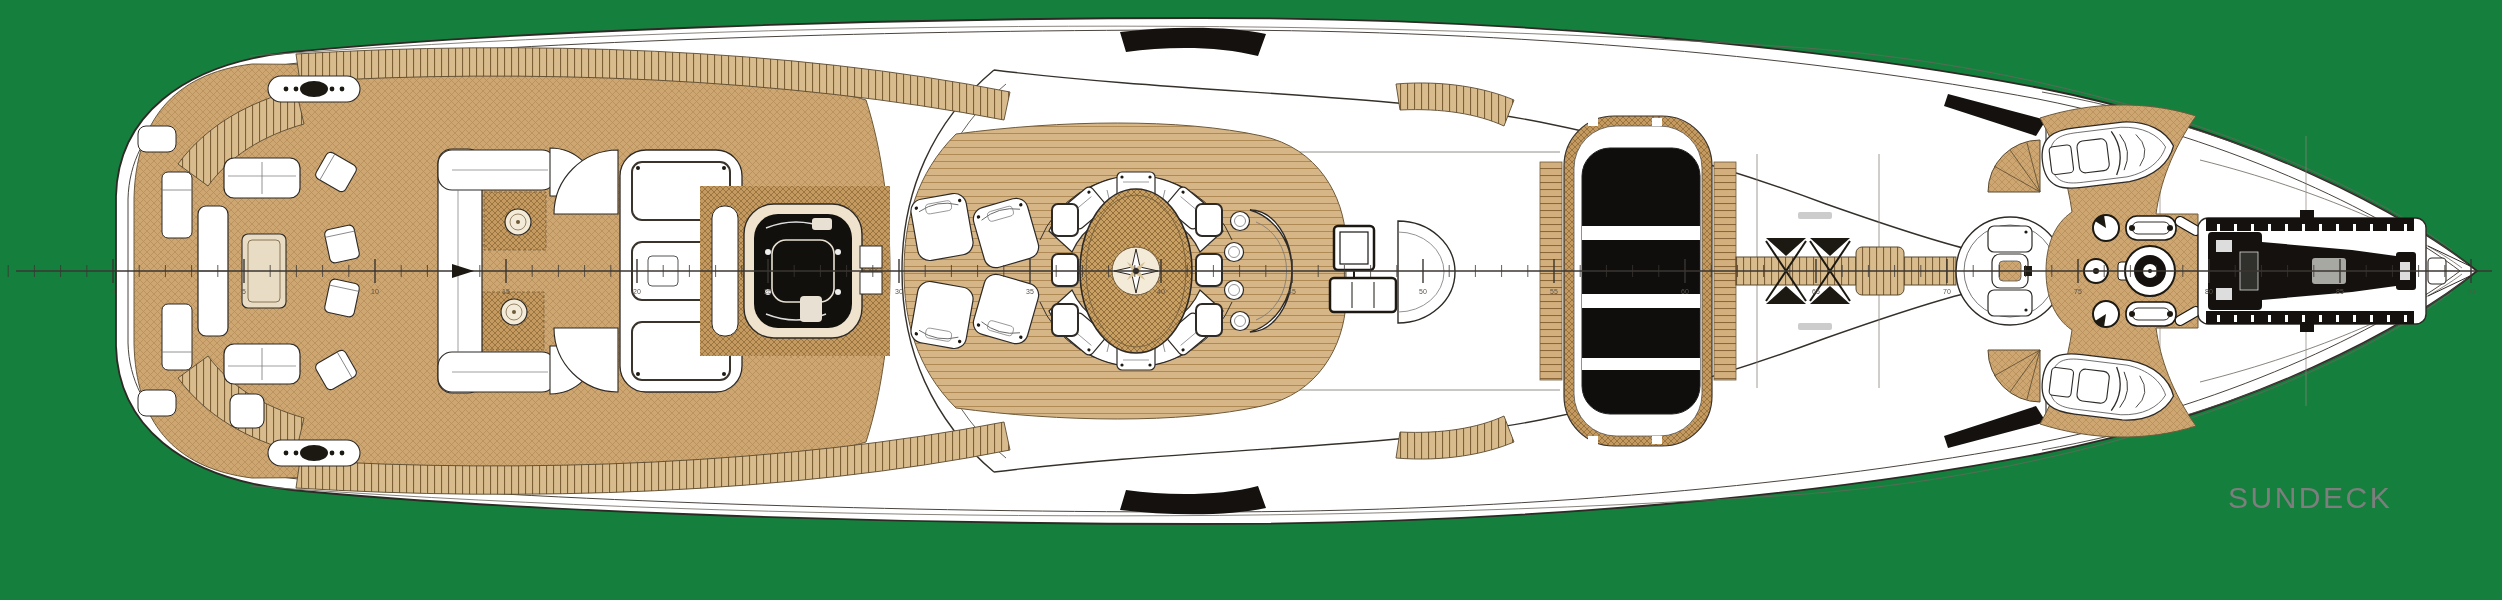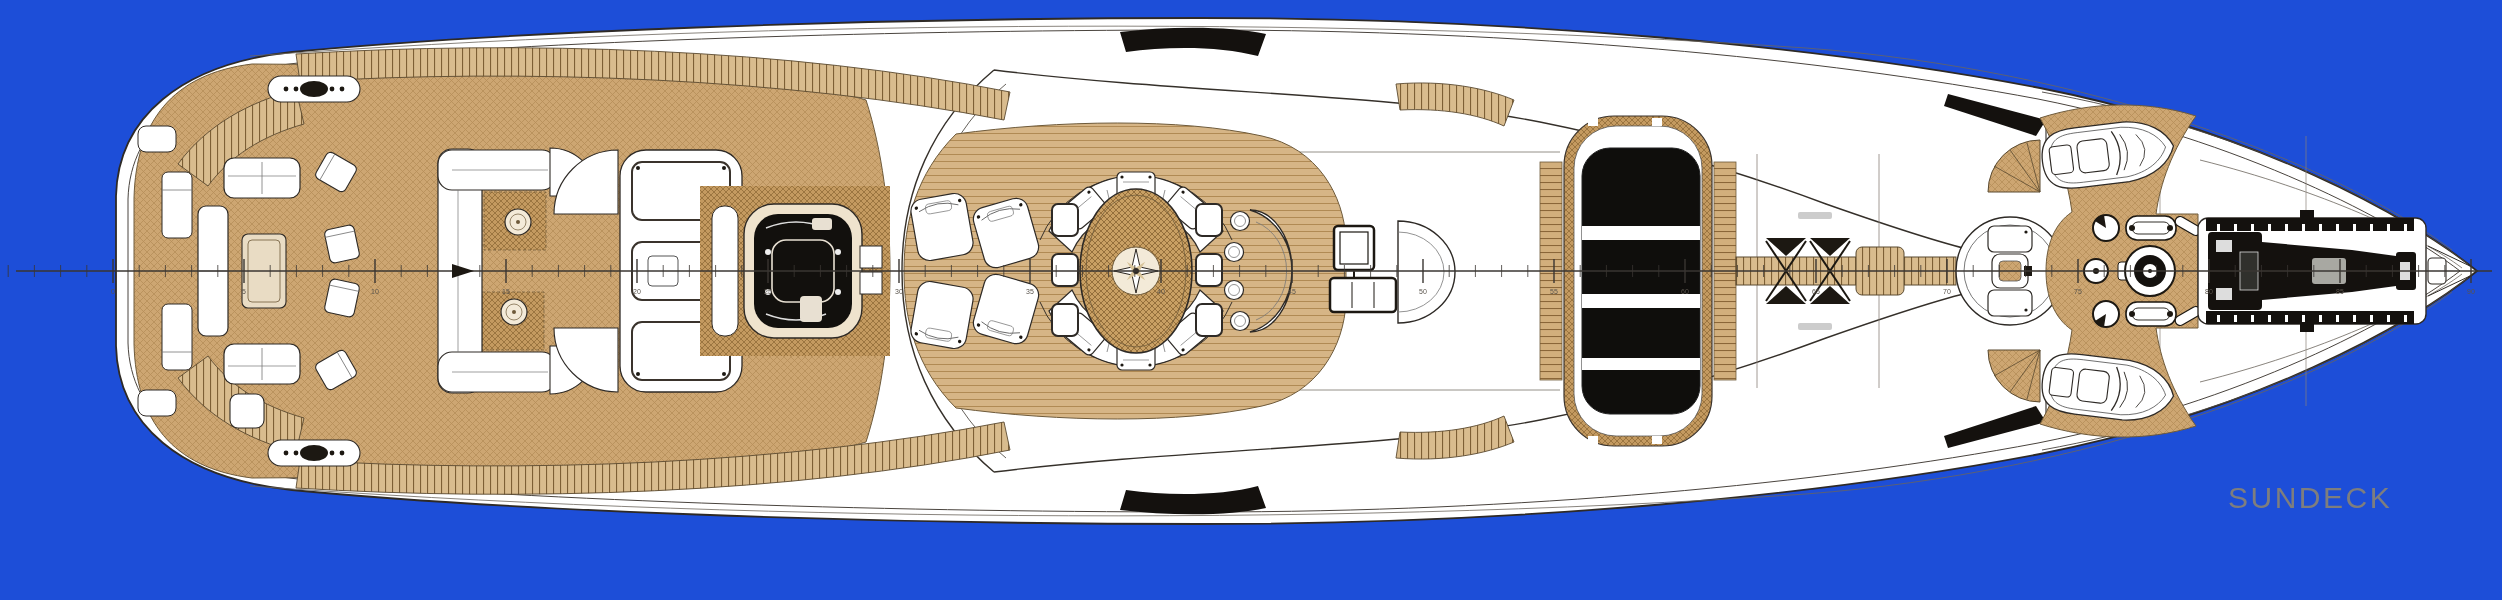--- a/index.html
+++ b/index.html
@@ -1,16 +1,16 @@
 <!DOCTYPE html>
 <html><head>
 <meta charset="utf-8">
 <style>
   html,body{margin:0;padding:0;background:#ffffff;}
-  .frame{position:relative;width:2502px;height:600px;background:#1d4ed8;overflow:hidden;
+  .frame{position:relative;width:2502px;height:600px;background:#15803d;overflow:hidden;
          font-family:"Liberation Sans", sans-serif;}
   svg{display:block}
   text{font-family:"Liberation Sans", sans-serif;}
   .deck-label{font-size:30px;font-weight:300;letter-spacing:2.5px;}
   .tick-label{font-size:7px;fill:#5a544c;}
 </style>
 </head>
 <body>
 
 <div class="frame">

